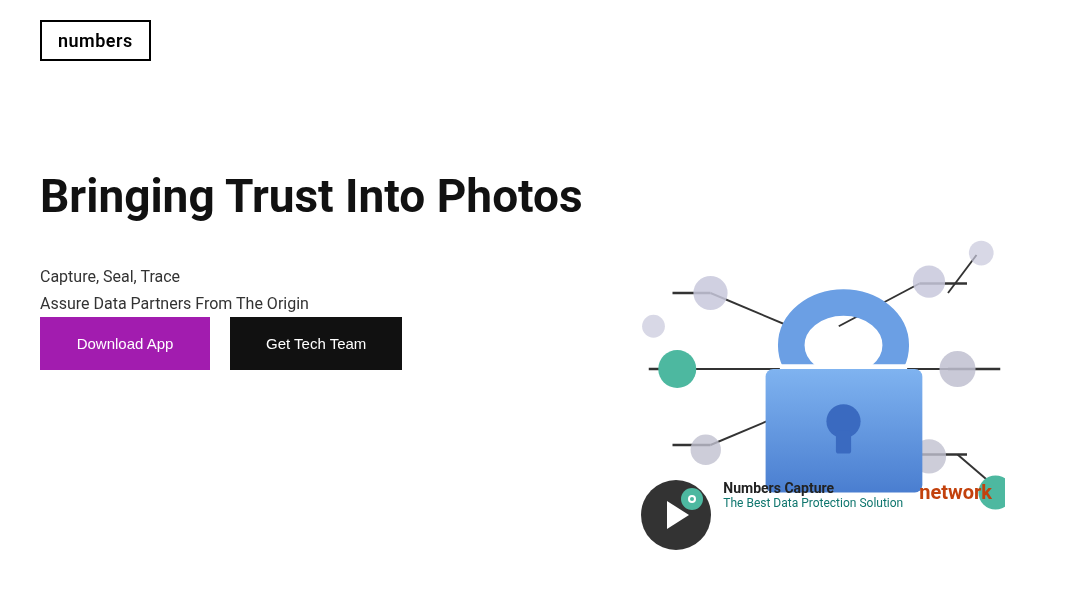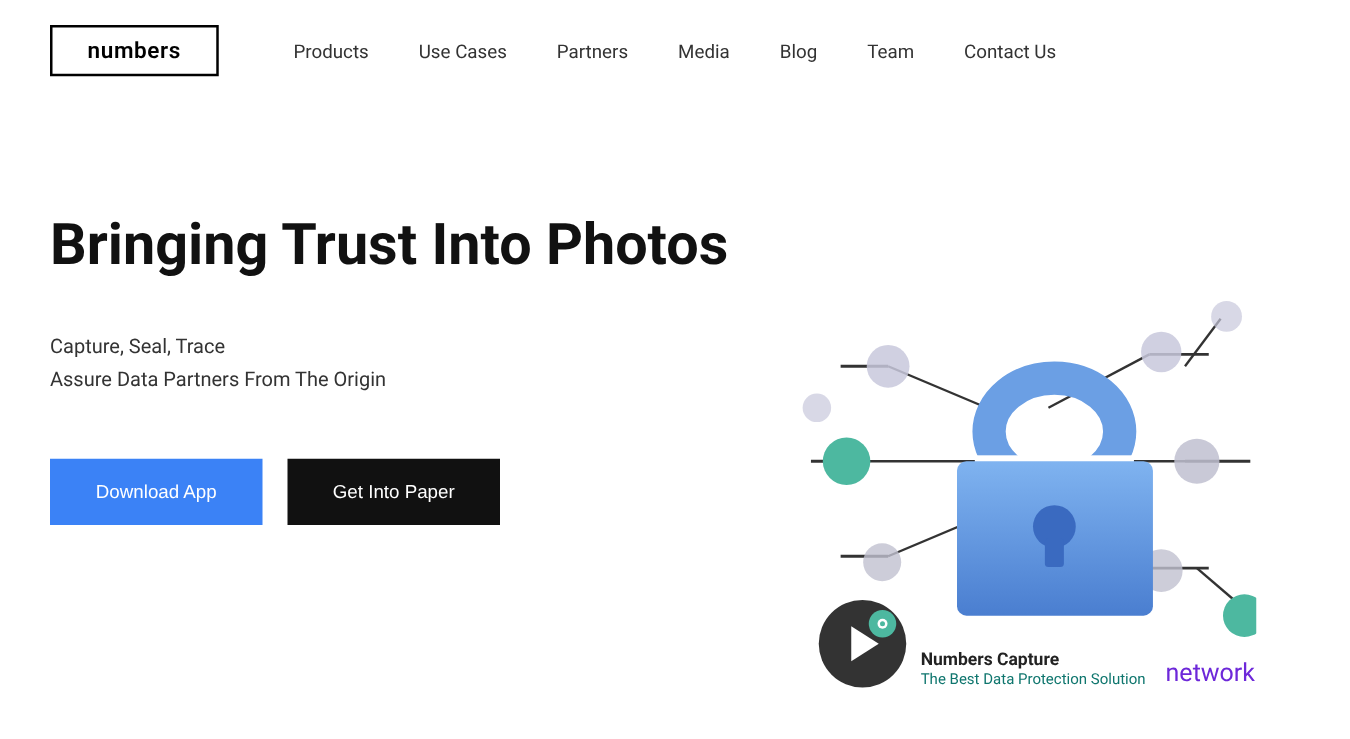--- a/index.html
+++ b/index.html
@@ -21,21 +21,21 @@
     nav {
       display: flex;
       align-items: center;
       padding: 0 40px;
       height: 80px;
       border-bottom: none;
     }
 
     .logo-box {
       border: 2px solid #000;
-      padding: 8px 28px;
+      padding: 8px 16px;
       font-size: 18px;
       font-weight: 600;
       letter-spacing: 0.5px;
       color: #000;
       margin-right: 60px;
       white-space: nowrap;
     }
 
     .nav-links {
       display: flex;
@@ -69,30 +69,29 @@
       font-weight: 700;
       color: #111;
       line-height: 1.15;
       margin-bottom: 40px;
     }
 
     .hero-subtitle {
       font-size: 16px;
       color: #333;
       line-height: 1.7;
-      margin-bottom: 50px;
     }
 
     .hero-buttons {
       display: flex;
       gap: 20px;
     }
 
     .btn-primary {
-      background: #3b82f6;
+      background: #a21caf;
       color: #fff;
       border: none;
       padding: 18px 36px;
       font-size: 15px;
       font-weight: 500;
       cursor: pointer;
       min-width: 170px;
     }
 
     .btn-secondary {
@@ -119,23 +118,23 @@
     
     .lock-illustration {
       width: 380px;
       height: 350px;
     }
 
     
     .video-thumbnail {
       position: absolute;
       bottom: 10px;
-      right: 36px;
-      display: flex;
-      align-items: flex-end;
+      right: 48px;
+      display: flex;
+      align-items: flex-start;
       gap: 12px;
       z-index: 10;
     }
 
     .play-circle {
       width: 70px;
       height: 70px;
       border-radius: 50%;
       background: #333;
       display: flex;
@@ -179,68 +178,45 @@
       color: #222;
     }
 
     .video-subtitle {
       font-size: 12px;
       color: #0f766e;
     }
 
     .network-text {
       font-size: 20px;
-      font-weight: 400;
-      color: #6d28d9;
+      font-weight: 700;
+      color: #c2410c;
       margin-left: 4px;
     }
   </style>
 </head>
 <body>
 
 <nav>
   <div class="logo-box">
     <span>numbers</span>
   </div>
-  <ul class="nav-links">
-    <li>
-      <a href="#">Products</a>
-    </li>
-    <li>
-      <a href="#">Use Cases</a>
-    </li>
-    <li>
-      <a href="#">Partners</a>
-    </li>
-    <li>
-      <a href="#">Media</a>
-    </li>
-    <li>
-      <a href="#">Blog</a>
-    </li>
-    <li>
-      <a href="#">Team</a>
-    </li>
-    <li>
-      <a href="#">Contact Us</a>
-    </li>
-  </ul>
 </nav>
 
 <section class="hero">
 
   <div class="hero-left">
     <h1 class="hero-title">Bringing Trust Into Photos</h1>
     <p class="hero-subtitle">
       <span>Capture, Seal, Trace</span><br>
       <span>Assure Data Partners From The Origin</span>
     </p>
     <div class="hero-buttons">
       <button class="btn-primary">Download App</button>
-      <button class="btn-secondary">Get Into Paper</button>
+      <button class="btn-secondary">Get Tech Team</button>
     </div>
   </div>
 
   <div class="hero-right">
     <svg class="lock-illustration" viewBox="0 0 400 360" xmlns="http://www.w3.org/2000/svg">
 
       <line x1="90" y1="120" x2="185" y2="160" stroke="#333" stroke-width="2"></line>
       <line x1="65" y1="200" x2="185" y2="200" stroke="#333" stroke-width="2"></line>
       <line x1="90" y1="280" x2="185" y2="240" stroke="#333" stroke-width="2"></line>
 

